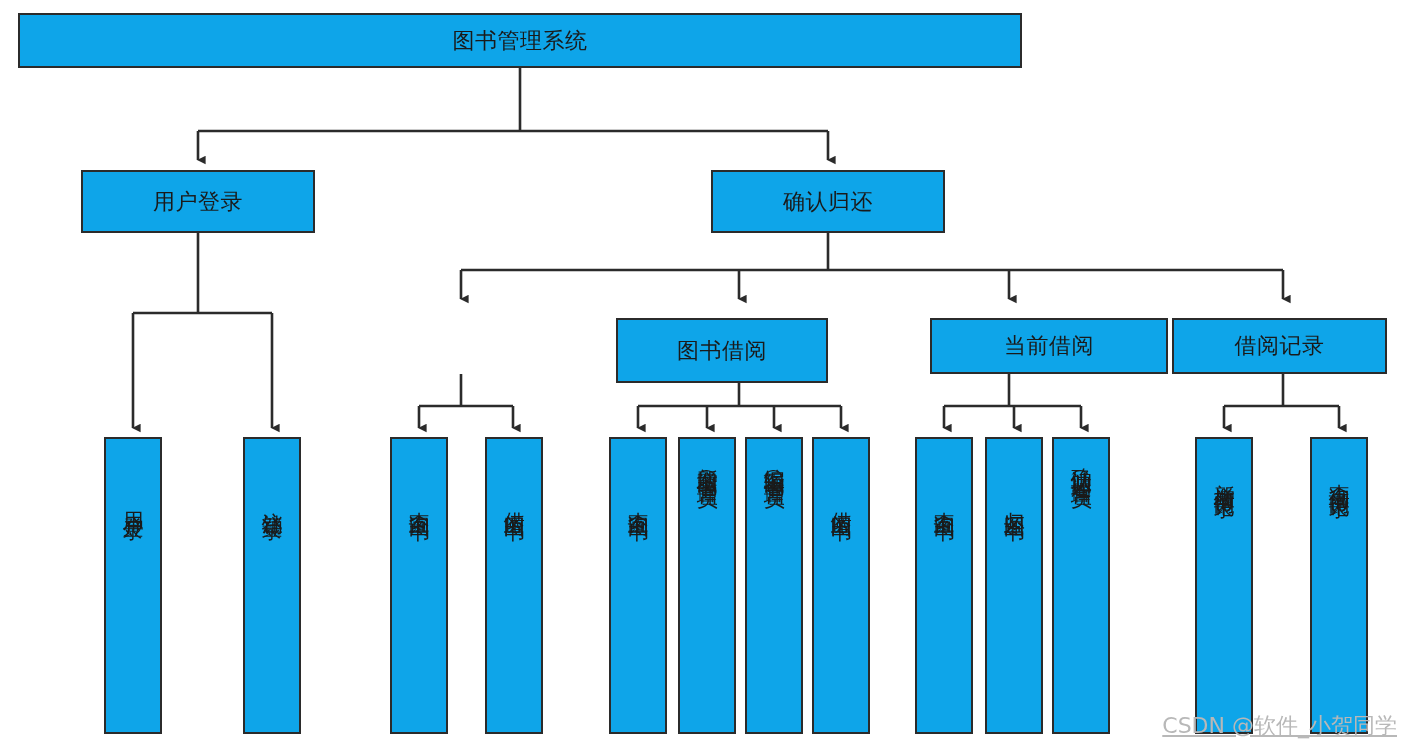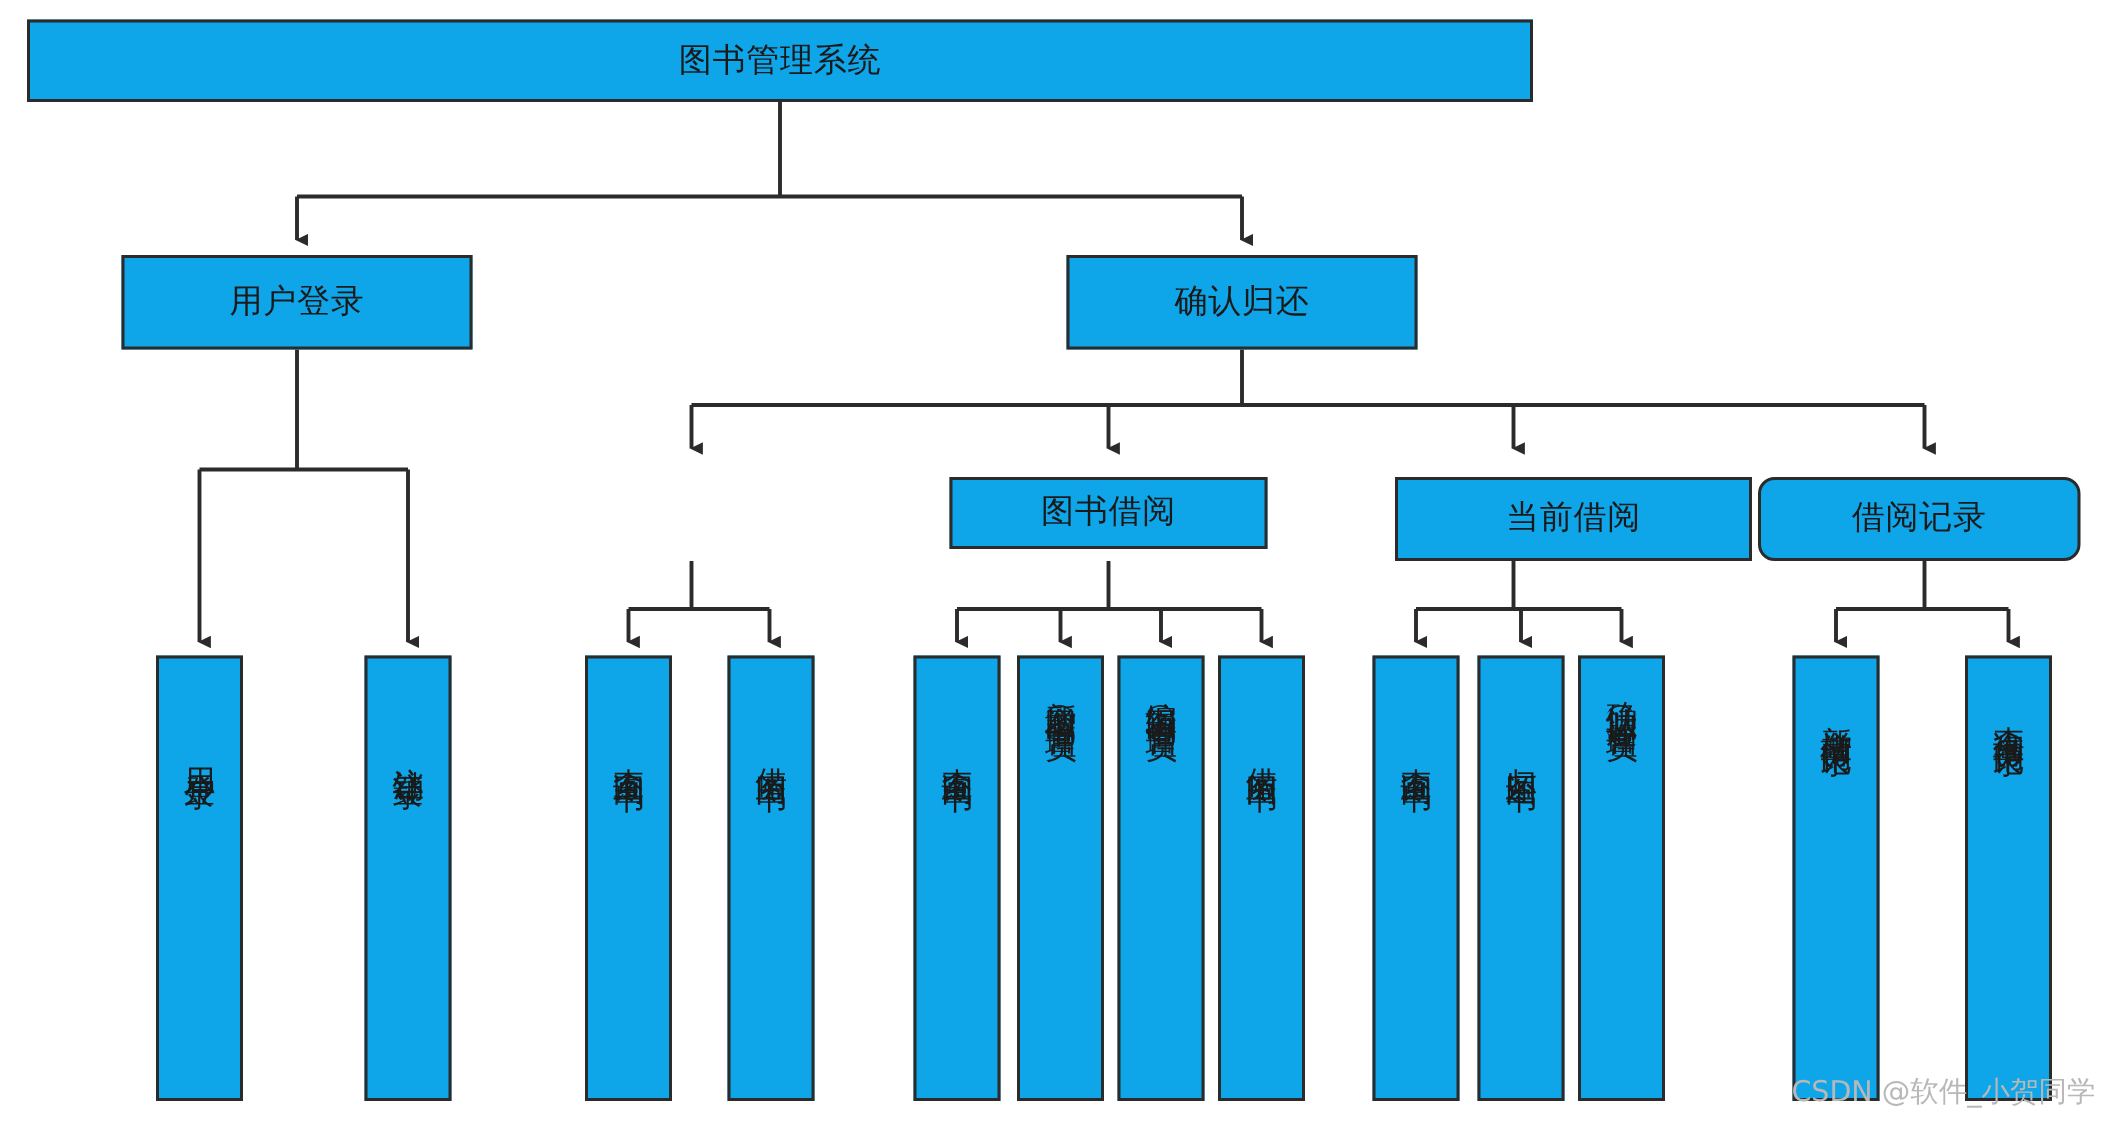--- a/index.html
+++ b/index.html
@@ -58,25 +58,26 @@
     justify-content: center;
     padding-top: 12px;
   }
   .leaf-box.pad-small {
     padding-top: 56px;
   }
   .watermark {
     position: absolute;
     right: 8px;
     bottom: 6px;
-    font-size: 19px;
+    font-size: 22px;
     color: #b8b8b8;
     white-space: nowrap;
     font-family: "DejaVu Sans", "Liberation Sans", sans-serif;
     pointer-events: none;
+    text-decoration: underline;
   }
 </style>
 </head>
 <body>
 
 <div id="diagram-root">
 
   <svg id="diagram-svg" viewBox="0 0 1405 747">
     <defs>
       <marker id="arrowhead" markerWidth="9" markerHeight="9" refX="4.2" refY="7.6" orient="auto" markerUnits="userSpaceOnUse">
@@ -134,29 +135,29 @@
 
   <div class="node-box" style="left:81px; top:170px; width:234px; height:63px;">
     <span class="node-label">用户登录</span>
   </div>
 
   <div class="node-box" style="left:711px; top:170px; width:234px; height:63px;">
     <span class="node-label">确认归还</span>
   </div>
 
 
-  <div class="node-box" style="left:633px; top:318px; width:212px; height:48px;">
+  <div class="node-box" style="left:616px; top:318px; width:212px; height:65px;">
     <span class="node-label">图书借阅</span>
   </div>
 
   <div class="node-box" style="left:902px; top:318px; width:238px; height:56px;margin-left:28px;">
     <span class="node-label">当前借阅</span>
   </div>
 
-  <div class="node-box" style="left:1172px; top:318px; width:215px; height:56px;border-radius:11px;">
+  <div class="node-box" style="left:1172px; top:318px; width:215px; height:56px;">
     <span class="node-label">借阅记录</span>
   </div>
 
   <div class="node-box leaf-box pad-small" style="left:104px; top:437px; width:58px; height:297px;">
     <span class="node-label">用户登录</span>
   </div>
 
   <div class="node-box leaf-box pad-small" style="left:243px; top:437px; width:58px; height:297px;">
     <span class="node-label">注销登录</span>
   </div>

